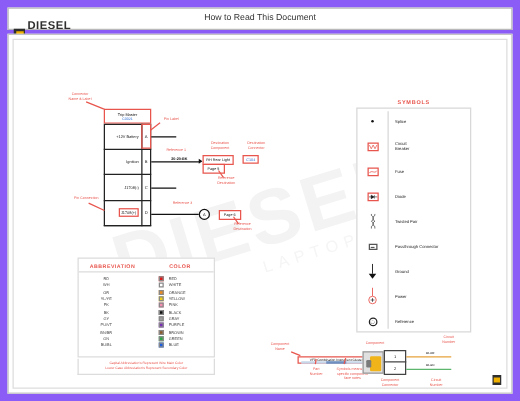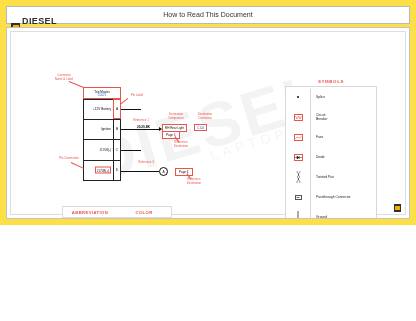--- a/index.html
+++ b/index.html
@@ -2,21 +2,21 @@
 <html><head>
 <meta charset="utf-8">
 <style>
   * { box-sizing: border-box; margin: 0; padding: 0; }
   html, body {
     width: 416px; height: 321px;
     font-family: "Liberation Sans", sans-serif;
     background: #ffffff;
     overflow: hidden;
   }
-  #root { position: relative; width: 416px; height: 225px; background:#fde047; }
+  #root { position: relative; width: 416px; height: 321px; background:#8b5cf6; }
 
   
   .hdr {
     position: absolute; left: 6px; top: 6px; right: 6px; height: 18px;
     border: 1px solid #b9b9b9; background: #fff;
   }
   .logo-wrap {
     position: absolute; left: 4px; top: 3px;
     display: flex; align-items: center; gap: 2px;
   }

